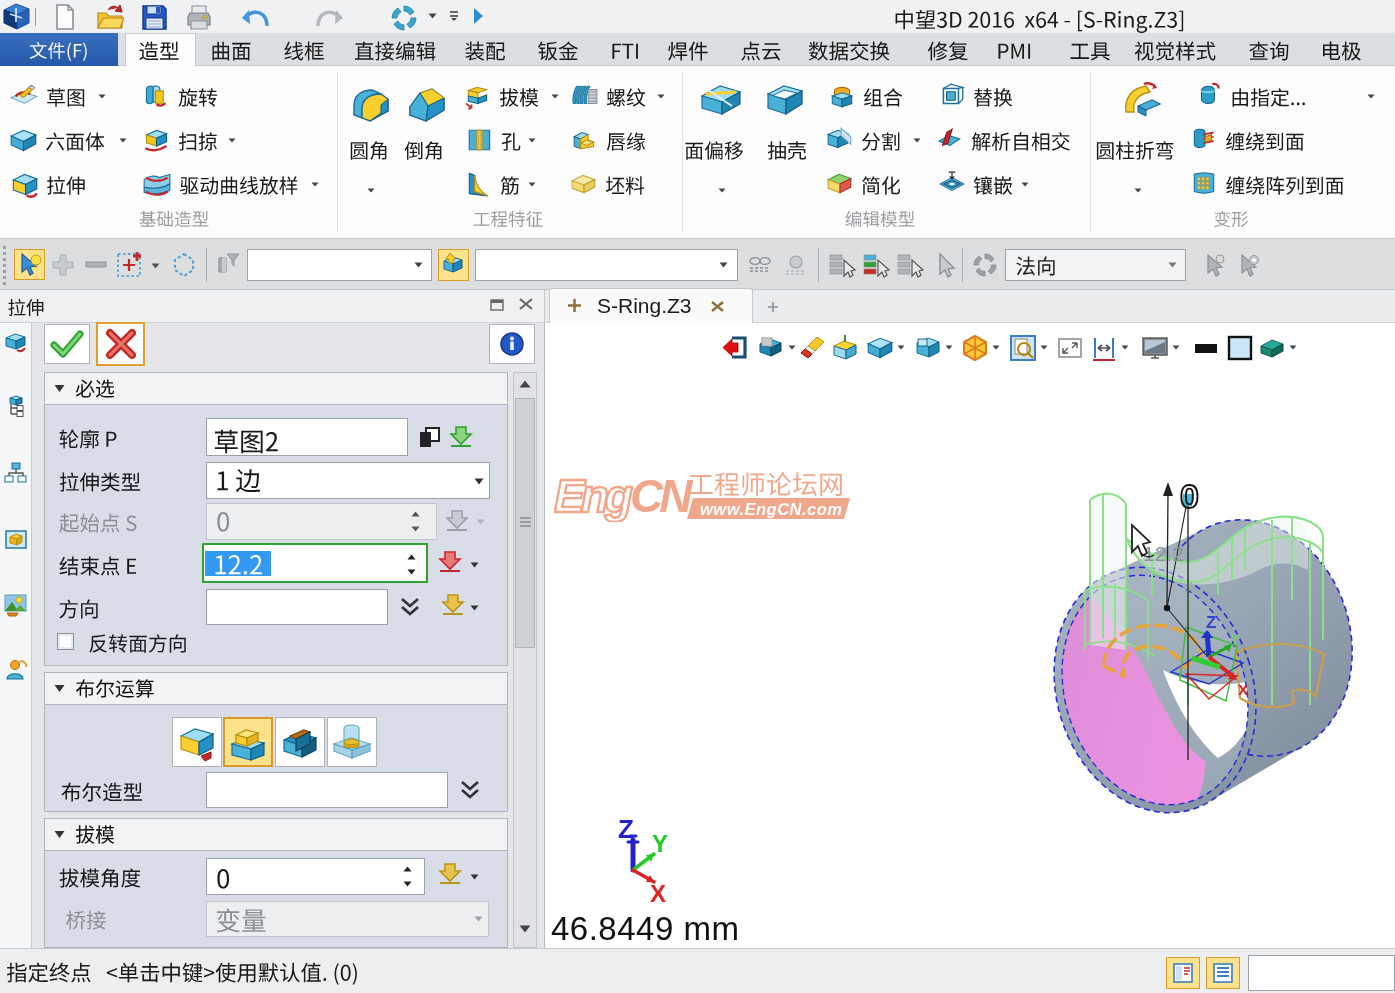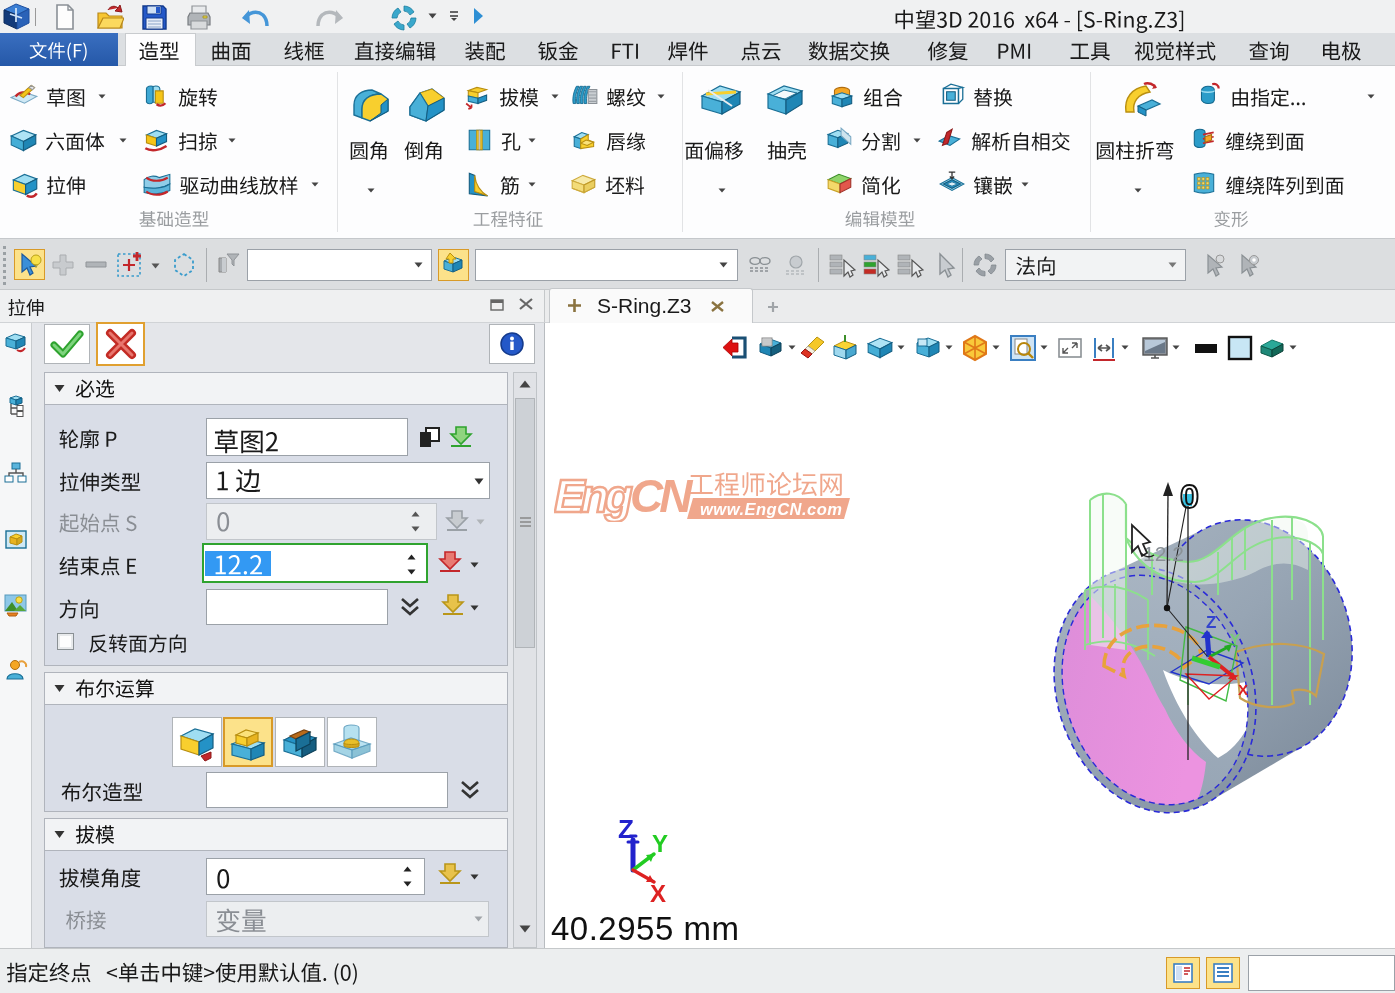--- a/index.html
+++ b/index.html
@@ -1448,21 +1448,21 @@
       <path d="M127 148 L146 47" fill="none" stroke="#222" stroke-width="1.1"></path>
       <path d="M127 148 L167 196" fill="none" stroke="#222" stroke-width="1.1"></path>
       <circle cx="127" cy="148" r="3.2" fill="#111"></circle>
       <rect x="143" y="34" width="9" height="12" fill="#38c0e0"></rect>
       <text x="140" y="48" font-size="34" font-weight="bold" fill="none" stroke="#111" stroke-width="1.9" font-family="Liberation Sans">0</text>
       <text x="103" y="101" font-size="21" fill="#8a9196" font-family="Liberation Sans">12.2</text>
       <path d="M92 65 L92 92 L98 86 L102 96 L107 93 L103 84 L110 82 Z" fill="#fff" stroke="#222" stroke-width="1.8"></path>
       <path d="M101 93 C104 97 110 98 114 95" fill="none" stroke="#222" stroke-width="1.4"></path>
     </svg>
   </div>
-<div class="ab" style="left:551px;top:910px;font-size:33px;color:#111;letter-spacing:0.5px">40.2955 mm</div>
+<div class="ab" style="left:551px;top:910px;font-size:33px;color:#111;letter-spacing:0.5px">46.8449 mm</div>
 <div class="ab" style="left:602px;top:812px;">
     <svg width="80" height="95" viewBox="0 0 80 95" style="">
       <g stroke-linecap="round">
         <path d="M31 58 L31 28" fill="none" stroke="#2222cc" stroke-width="5"></path>
         <path d="M26 30 h10 M28 24 h6" fill="none" stroke="#2222cc" stroke-width="3"></path>
         <path d="M31 58 L52 42" fill="none" stroke="#22cc22" stroke-width="3.5"></path>
         <path d="M52 42 L44 43 L49 50 Z" fill="#22cc22"></path>
         <path d="M31 58 L52 70" fill="none" stroke="#dd2222" stroke-width="3.5"></path>
         <path d="M52 70 L44 70 L48 63 Z" fill="#dd2222"></path>
         <text x="16" y="26" font-size="26" font-weight="bold" fill="#2222cc" font-family="Liberation Sans">Z</text>

